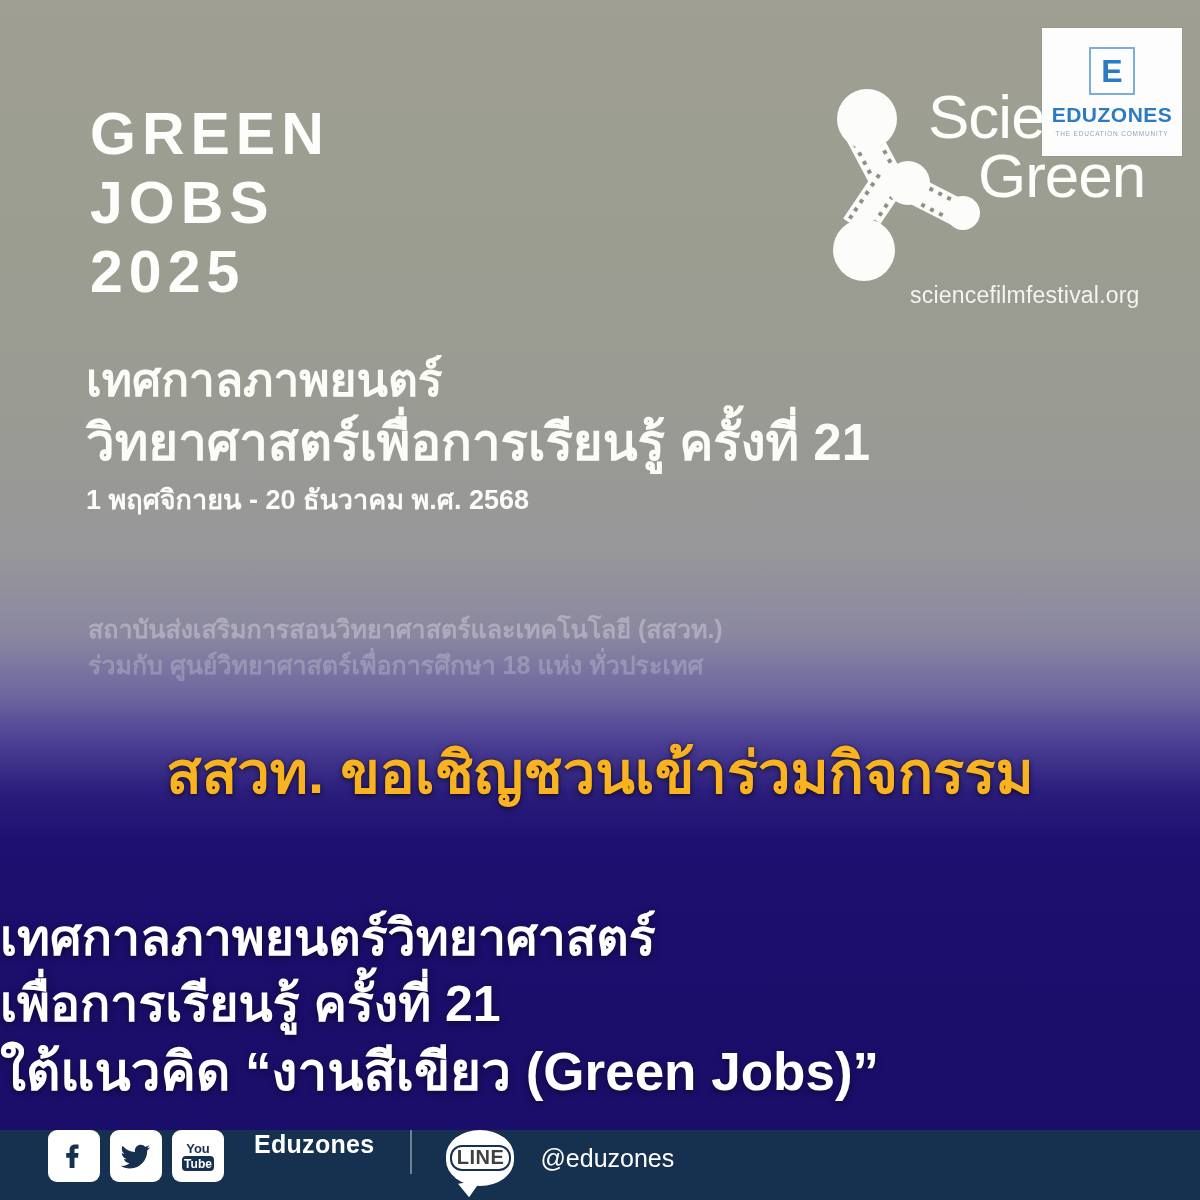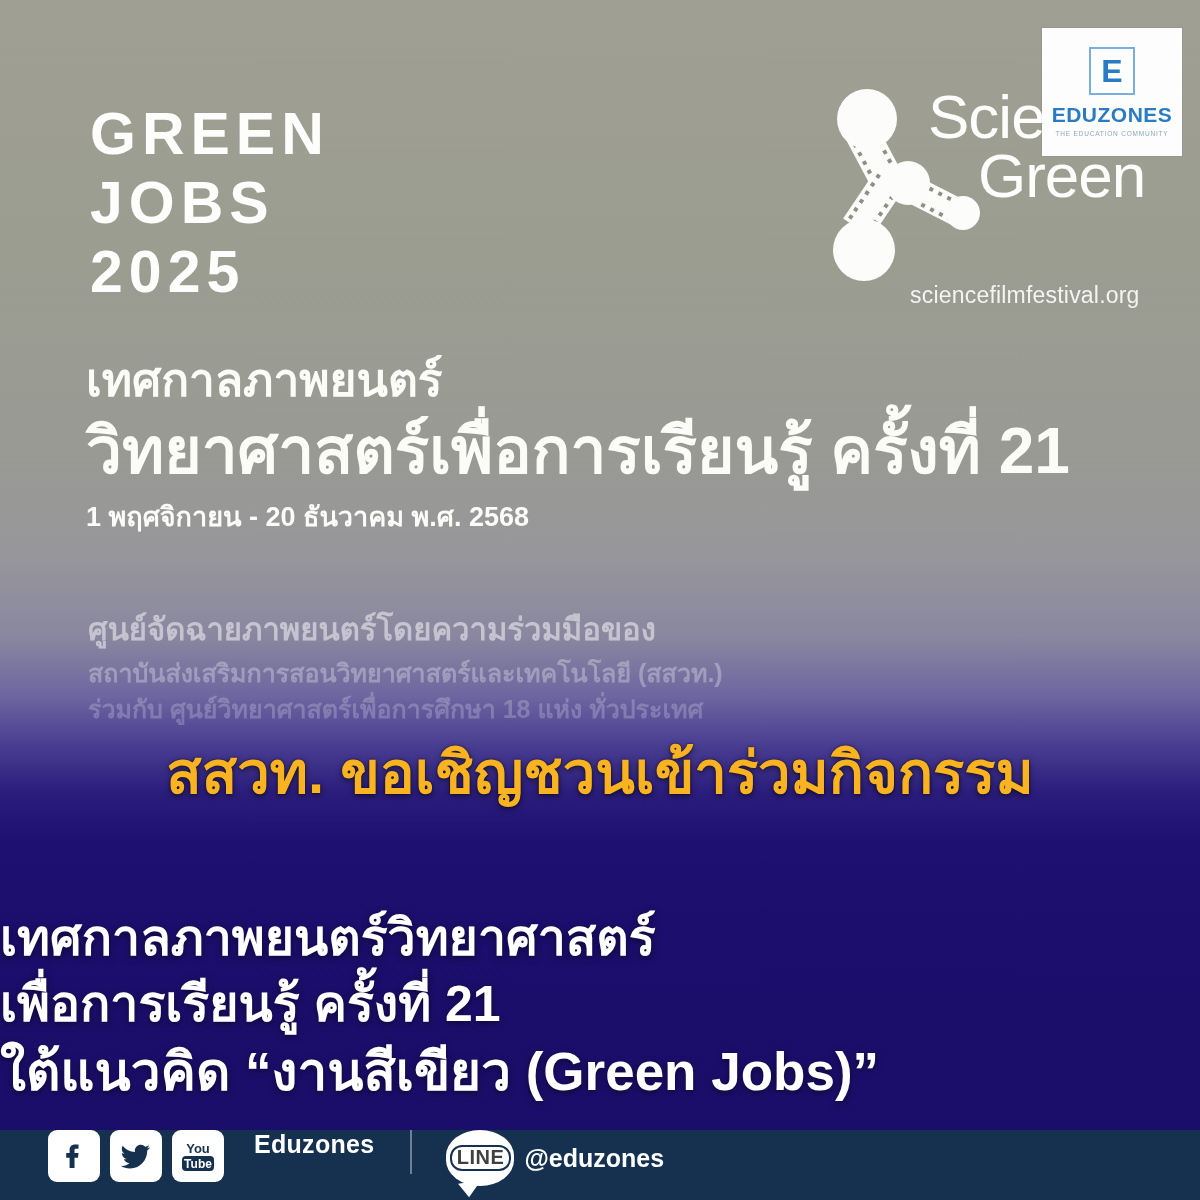--- a/index.html
+++ b/index.html
@@ -85,21 +85,21 @@
     text-transform:uppercase;
   }
   #greenjobs span { display:block; }
 
   
   #fest-head {
     position:absolute; left:86px; top:352px;
     color:#fbfbf8;
   }
   #fest-head .l1 { font-size:46px; font-weight:bold; line-height:1.25; }
-  #fest-head .l2 { font-size:64px; font-weight:bold; line-height:1.3; white-space:nowrap; }
+  #fest-head .l2 { font-size:51px; font-weight:bold; line-height:1.3; white-space:nowrap; }
   #fest-head .l3 { font-size:27px; font-weight:bold; margin-top:2px; }
 
   
   #credits {
     position:absolute; left:88px; top:608px;
     line-height:1.42;
   }
   #credits .c1 {
     font-size:31px; font-weight:bold;
     color:rgba(255,255,255,.50);
@@ -174,22 +174,22 @@
   #line-bubble:after {
     content:""; position:absolute;
     left:13px; bottom:-11px;
     width:0; height:0;
     border-left:9px solid transparent;
     border-right:14px solid transparent;
     border-top:15px solid #ffffff;
     transform:rotate(-8deg);
   }
   #line-handle {
-    color:#ffffff; font-size:25px; font-weight:bold;
-    margin-left:10px;
+    color:#ffffff; font-size:25px; font-weight:normal;
+    margin-left:26px;
   }
 </style>
 </head>
 <body>
 
 <div id="poster">
 
   <div id="sff-logo">
     <svg id="sff-molecule" viewBox="0 0 170 210">
       <g fill="#fcfcfa" stroke="#fcfcfa">
@@ -271,21 +271,20 @@
     <span>2025</span>
   </div>
 
   <div id="fest-head">
     <div class="l1">เทศกาลภาพยนตร์</div>
     <div class="l2">วิทยาศาสตร์เพื่อการเรียนรู้ ครั้งที่ 21</div>
     <div class="l3">1 พฤศจิกายน - 20 ธันวาคม พ.ศ. 2568</div>
   </div>
 
   <div id="credits">
-    <div class="c1">ศูนย์จัดฉายภาพยนตร์โดยความร่วมมือของ</div>
     <div class="c2">สถาบันส่งเสริมการสอนวิทยาศาสตร์และเทคโนโลยี (สสวท.)</div>
     <div class="c3">ร่วมกับ ศูนย์วิทยาศาสตร์เพื่อการศึกษา 18 แห่ง ทั่วประเทศ</div>
   </div>
 
   <div id="gold-headline">สสวท. ขอเชิญชวนเข้าร่วมกิจกรรม</div>
 
   <div id="main-msg">
     <span>เทศกาลภาพยนตร์วิทยาศาสตร์</span>
     <span>เพื่อการเรียนรู้ ครั้งที่ 21</span>
     <span class="big">ใต้แนวคิด “งานสีเขียว (Green Jobs)”</span>

